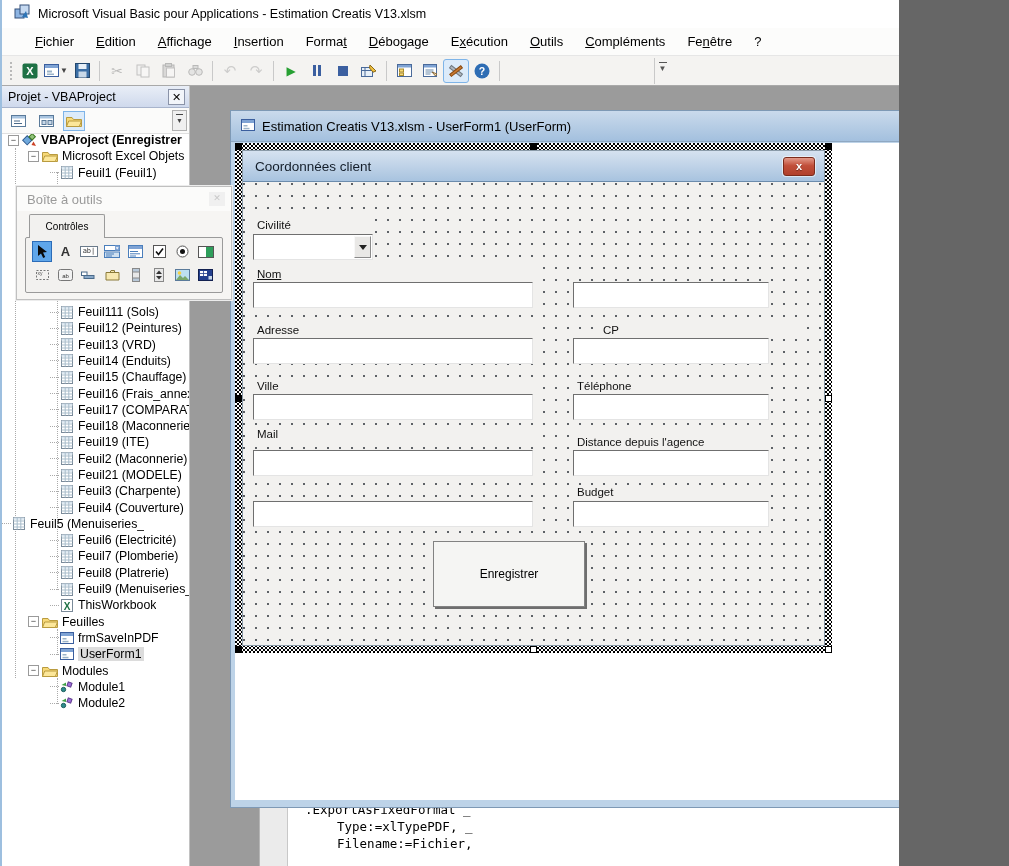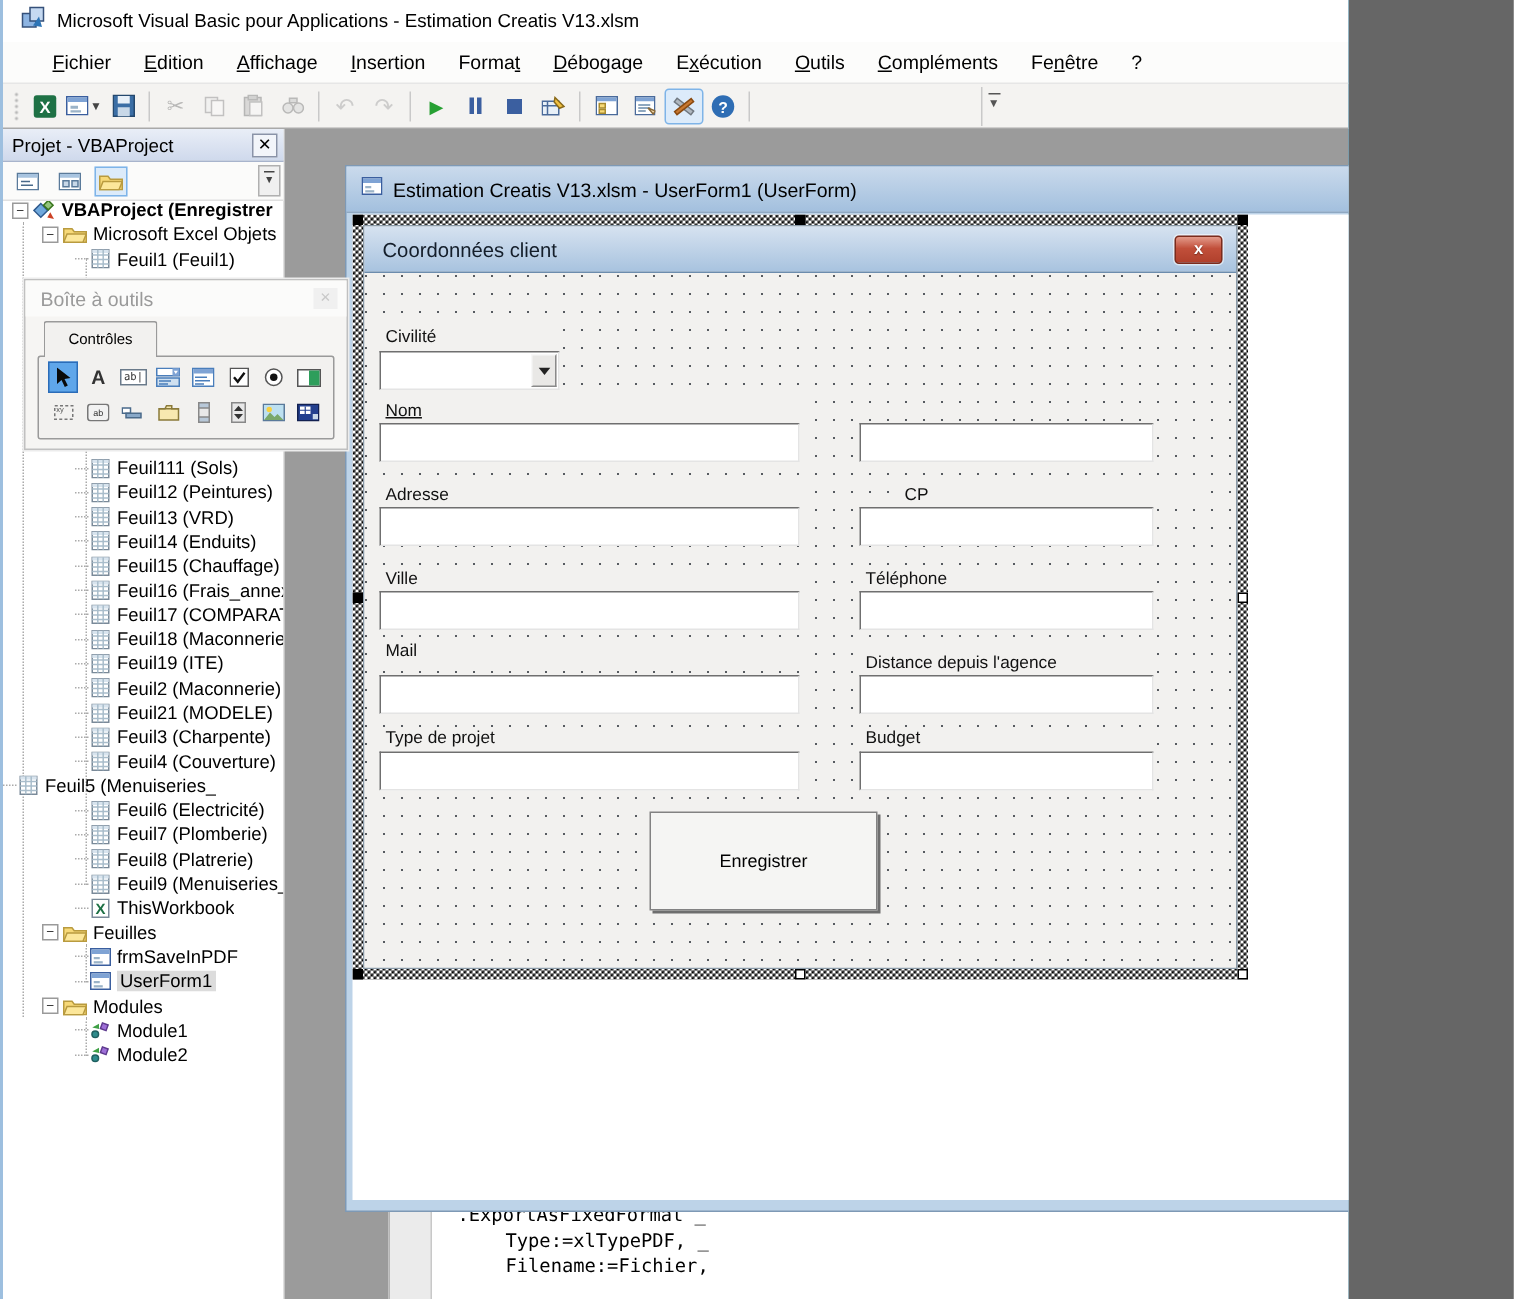--- a/index.html
+++ b/index.html
@@ -279,21 +279,20 @@
                 <div class="fld-label" style="left: 332px; top: 141px; width: 196px; margin-left: 26px;">CP</div>
                 <div class="fld-input" style="left: 330px; top: 156px; width: 196px; height: 26px;"></div>
                 <div class="fld-label" style="left: 12px; top: 197px; width: 280px;">Ville</div>
                 <div class="fld-input" style="left: 10px; top: 212px; width: 280px; height: 26px;"></div>
                 <div class="fld-label" style="left: 332px; top: 197px; width: 196px;">Téléphone</div>
                 <div class="fld-input" style="left: 330px; top: 212px; width: 196px; height: 26px;"></div>
                 <div class="fld-label" style="left: 12px; top: 245px; width: 280px;">Mail</div>
                 <div class="fld-input" style="left: 10px; top: 268px; width: 280px; height: 26px;"></div>
                 <div class="fld-label" style="left: 332px; top: 253px; width: 196px;">Distance depuis l'agence</div>
                 <div class="fld-input" style="left: 330px; top: 268px; width: 196px; height: 26px;"></div>
-                <div class="fld-label" style="left: 12px; top: 303px; width: 280px;">Type de projet</div>
                 <div class="fld-input" style="left: 10px; top: 319px; width: 280px; height: 26px;"></div>
                 <div class="fld-label" style="left: 332px; top: 303px; width: 196px;">Budget</div>
                 <div class="fld-input" style="left: 330px; top: 319px; width: 196px; height: 26px;"></div>
               </div>
           </div>
         <div class="handle" style="left: calc(0% + 0px); top: calc(0% + 0px);"></div>
             <div class="handle" style="left: calc(50% - 3.5px); top: calc(0% + 0px);"></div>
             <div class="handle" style="left: calc(100% - 7px); top: calc(0% + 0px);"></div>
             <div class="handle" style="left: calc(0% + 0px); top: calc(50% - 3.5px);"></div>
             <div class="handle white" style="left: calc(100% - 7px); top: calc(50% - 3.5px);"></div>

